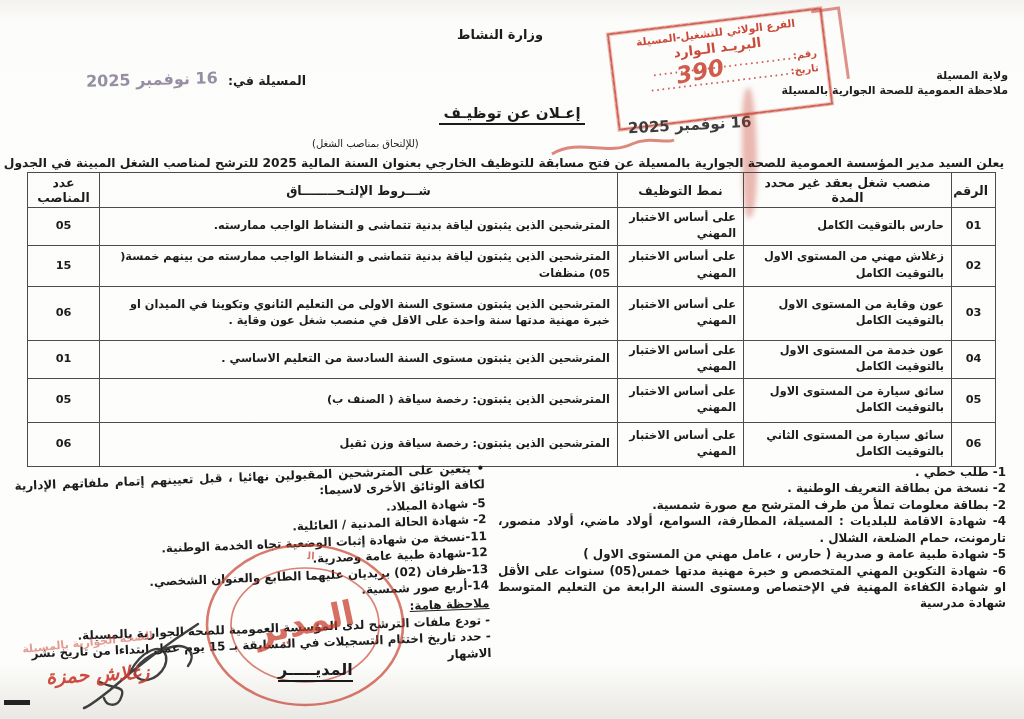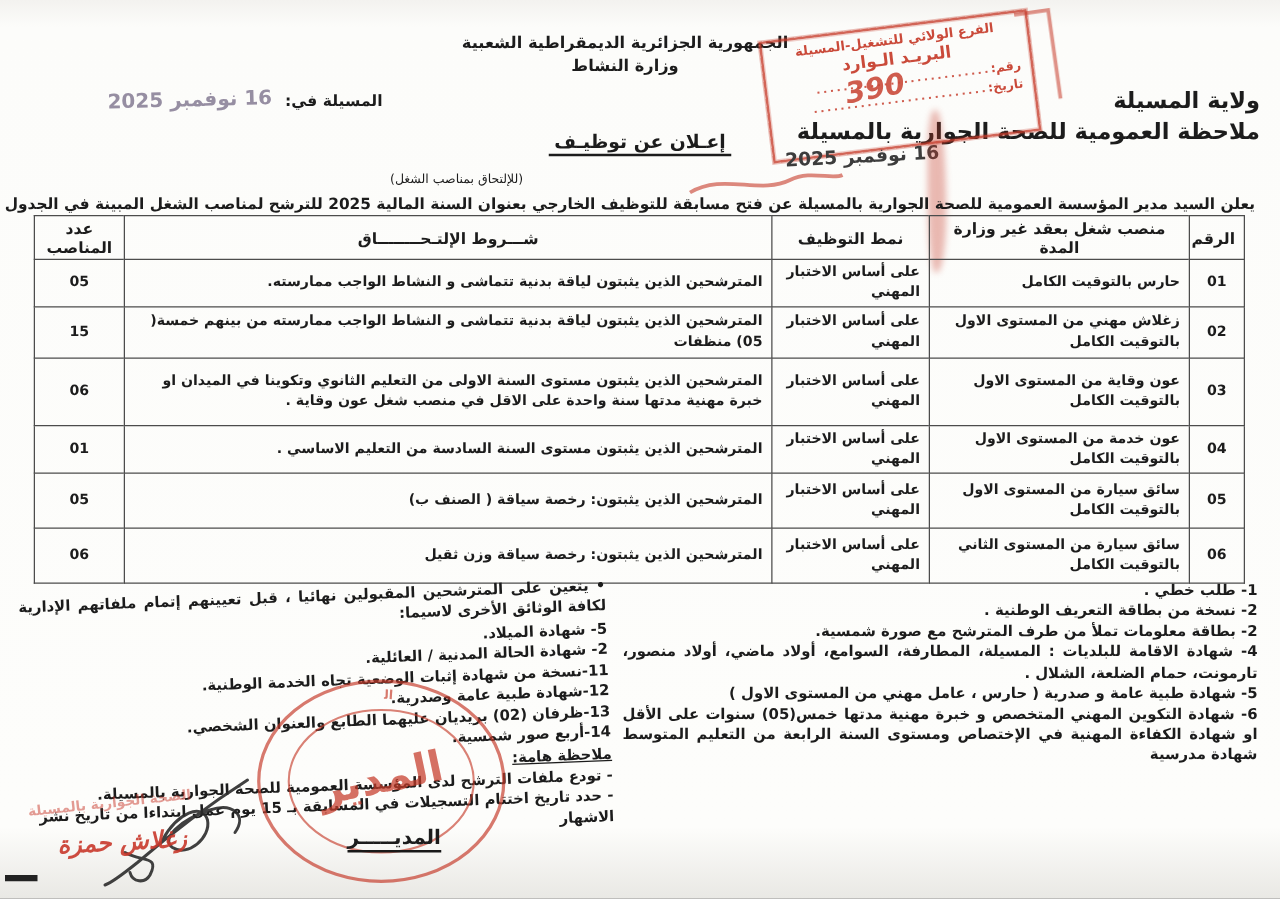--- a/index.html
+++ b/index.html
@@ -5,21 +5,21 @@
   html,body{margin:0;padding:0;}
   body{background:#888;font-family:"DejaVu Sans",sans-serif;}
   .page{
     position:relative;width:1024px;height:719px;margin:0 auto;
     background:linear-gradient(180deg,#f3f2ef 0,#fcfcfa 3%,#fdfdfb 92%,#e9e8e4 100%);
     direction:rtl;color:#1c1c1c;overflow:hidden;
   }
   .abs{position:absolute;}
   
   .hdr-center{top:26px;left:300px;width:400px;text-align:center;font-size:13px;font-weight:700;line-height:1.45;}
-  .hdr-right{top:68px;right:16px;text-align:right;font-size:18px;font-weight:700;line-height:1.4;}
+  .hdr-right{top:68px;right:16px;text-align:right;font-size:11px;font-weight:700;line-height:1.4;}
   .hdr-left{top:70px;left:86px;font-size:12.5px;font-weight:700;white-space:nowrap;}
   .date-ink{color:#857b93;font-size:16px;font-weight:700;letter-spacing:1px;display:inline-block;transform:rotate(-1.5deg);opacity:.85;margin-right:6px;}
   
   .stamp-red{color:#c63b2a;}
   .arrival{
     top:20px;left:612px;width:196px;height:86px;
     transform:rotate(-7deg);
     border:2.5px solid rgba(198,59,42,.85);
     box-shadow:0 0 0 1px rgba(198,59,42,.35), inset 0 0 0 1px rgba(198,59,42,.25);
     padding:4px 8px;opacity:.92;
@@ -67,21 +67,20 @@
   .faint-red{top:636px;left:22px;color:#c9392c;font-size:11px;font-weight:700;transform:rotate(-6deg);opacity:.5;white-space:nowrap;}
   .sig{top:612px;left:70px;}
   .bottom-dash{top:700px;left:4px;width:26px;height:5px;background:#222;}
 </style>
 </head>
 <body>
 
 <div class="page">
 
   <div class="abs hdr-center">
-    <div>الجمهورية الجزائرية الديمقراطية الشعبية</div>
     <div>وزارة النشاط</div>
   </div>
 
   <div class="abs hdr-right">
     <div>ولاية المسيلة</div>
     <div>ملاحظة العمومية للصحة الجوارية بالمسيلة</div>
   </div>
 
   <div class="abs hdr-left">
     <span>المسيلة في:</span>
@@ -119,21 +118,21 @@
     <colgroup>
       <col style="width:44px">
         <col style="width:208px">
         <col style="width:126px">
         <col style="width:518px">
         <col style="width:72px">
     </colgroup>
     <tbody>
         <tr style="height:30px">
       <th class="c-num">الرقم</th>
-      <th>منصب شغل بعقد غير وزارة المدة</th>
+      <th>منصب شغل بعقد غير محدد المدة</th>
       <th>نمط التوظيف</th>
       <th>شـــروط الإلتـحــــــــاق</th>
       <th class="c-count">عدد المناصب</th>
     </tr>
     <tr style="height:36px">
       <td class="c-num">01</td>
       <td class="c-post">حارس بالتوقيت الكامل</td>
       <td class="c-mode">على أساس الاختبار المهني</td>
       <td class="c-cond">المترشحين الذين يثبتون لياقة بدنية تتماشى و النشاط الواجب ممارسته.</td>
       <td class="c-count">05</td>

